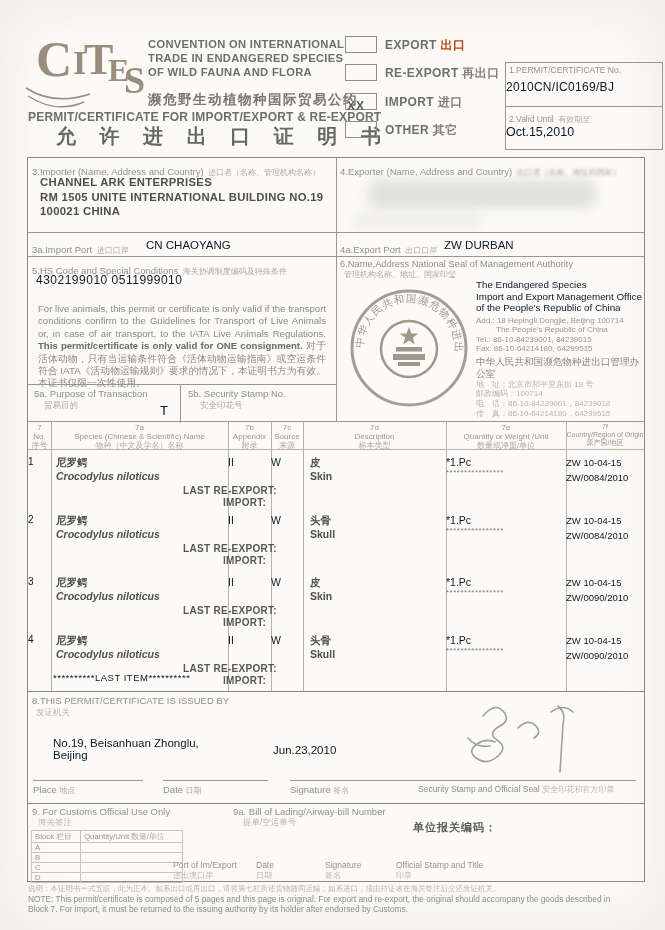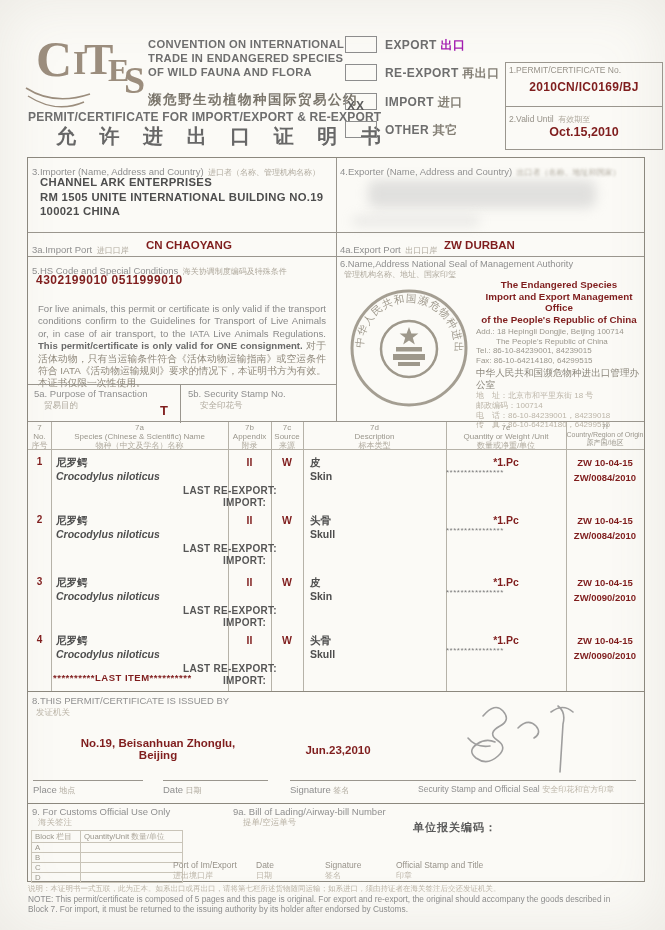--- a/index.html
+++ b/index.html
@@ -3,21 +3,21 @@
 <meta charset="utf-8">
 <style>
   html,body{margin:0;padding:0;background:#e8e6e1;}
   .page{position:relative;width:665px;height:930px;background:#fbfaf6;
         font-family:"Liberation Sans",sans-serif;overflow:hidden;
         box-shadow:inset 0 0 60px rgba(120,115,100,.12);}
   .abs{position:absolute;}
   .lbl{font-size:9.5px;color:#8f8f8f;}
   .lbl-s{font-size:8.5px;color:#979289;}
   .cn{color:#b0aa9e;}
-  .b{font-weight:bold;color:#7f1d1d;text-align:center;}
+  .b{font-weight:normal;color:#0f172a;}
   .faint{color:#bcb5a8;}
   .hcell{position:absolute;text-align:center;font-size:8px;line-height:9px;color:#9a968c;}
   .vline{position:absolute;top:0;bottom:0;border-left:1px solid #b6b2a8;}
   .rule{position:absolute;border-top:1px solid #9a968e;}
   .cbox{position:absolute;left:0;top:0;width:30px;height:15px;border:1.5px solid #8d8d8d;text-align:right;}
   .cblabel{position:absolute;left:40px;top:1px;font-weight:bold;font-size:12px;color:#6e6e6e;letter-spacing:.4px;}
   .mark{position:absolute;left:1px;bottom:-4px;font-style:normal;font-weight:bold;font-size:12px;color:#5c5c5c;letter-spacing:1px;}
   .addr{font-weight:bold;font-size:11.3px;color:#4e4e4e;line-height:14.5px;letter-spacing:.3px;}
   .para{font-size:9.6px;color:#8a8a8a;line-height:12.4px;text-align:justify;}
   .para .b2{font-weight:bold;color:#6a6a6a;margin-top:8px;}
@@ -53,21 +53,21 @@
     <div>OF WILD FAUNA AND FLORA</div>
   </div>
   <div class="abs" style="left:148px;top:91px;font-size:13.5px;font-weight:bold;color:#7b766c;letter-spacing:1.5px">濒危野生动植物种国际贸易公约</div>
   <div class="abs" style="left:28px;top:110px;font-size:12px;font-weight:bold;color:#6e6e6e;letter-spacing:.2px">PERMIT/CERTIFICATE FOR IMPORT/EXPORT &amp; RE-EXPORT</div>
   <div class="abs" style="left:56px;top:123px;font-size:20px;font-weight:bold;color:#676767;letter-spacing:9px">允 许 进 出 口 证 明 书</div>
 
   <div class="abs" style="left:345px;top:36px;width:160px;height:16px">
     <span class="cbox">
         <i class="mark"></i>
       </span>
-    <span class="cblabel"><span>EXPORT</span> <span style="color:#a21caf">出口</span></span>
+    <span class="cblabel"><span>EXPORT</span> <span style="color:#c2410c">出口</span></span>
   </div>
   <div class="abs" style="left:345px;top:64px;width:180px;height:16px">
     <span class="cbox">
         <i class="mark"></i>
       </span>
     <span class="cblabel"><span>RE-EXPORT</span> <span style="color:#837e74">再出口</span></span>
   </div>
   <div class="abs" style="left:345px;top:93px;width:160px;height:16px">
     <span class="cbox">
         <i class="mark">XX</i>

